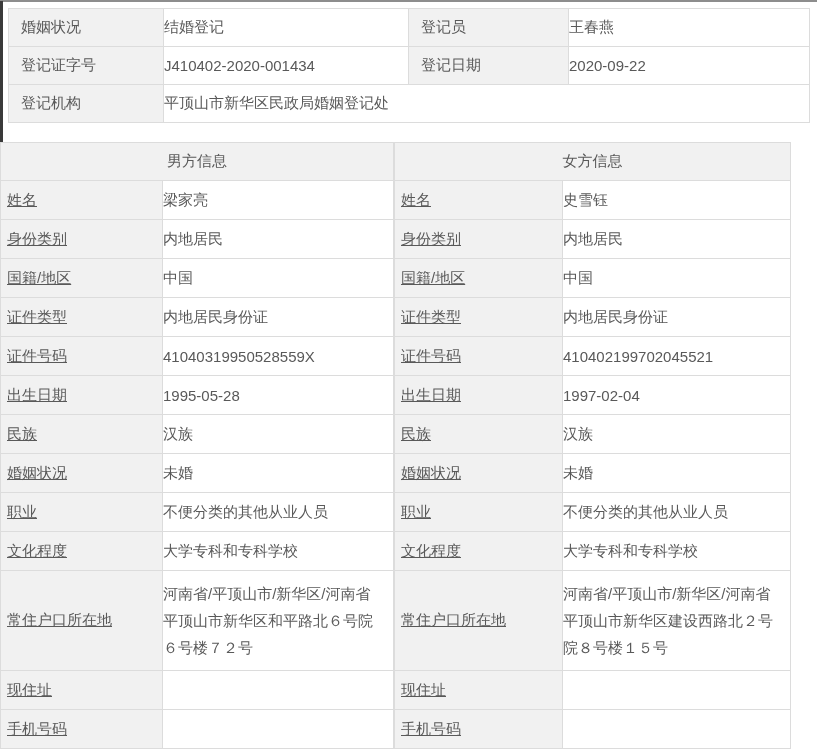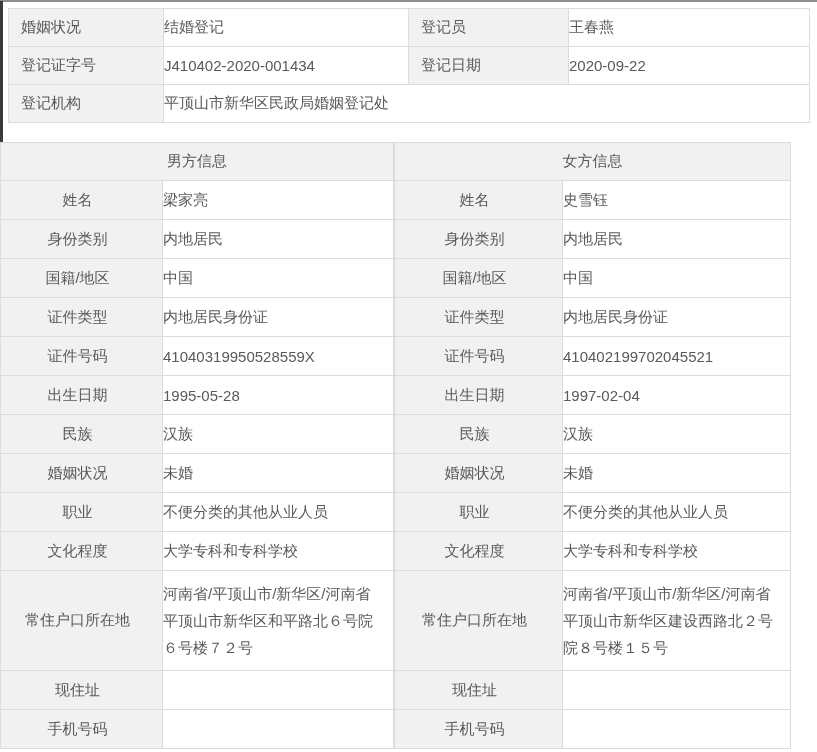--- a/index.html
+++ b/index.html
@@ -52,23 +52,24 @@
   .reg-table { left: 8px; top: 8px; width: 801px; }
   .reg-table td { height: 38px; }
   
   .party-table td, .party-table th { height: 39px; }
   .party-table th {
     background: #f1f1f1;
     text-align: center;
     height: 38px;
   }
   .party-table .lbl {
-    text-align: center;
+    text-align: left;
     padding-right: 14px;
     padding-left: 6px;
+    text-decoration: underline;
   }
   .male-table { left: 0; top: 142px; width: 393px; }
   .female-table { left: 394px; top: 142px; width: 396px; }
   .addr-row .val {
     line-height: 27px;
     padding-top: 9px;
     padding-bottom: 9px;
     padding-right: 10px;
     height: 95px;
     word-break: break-all;

